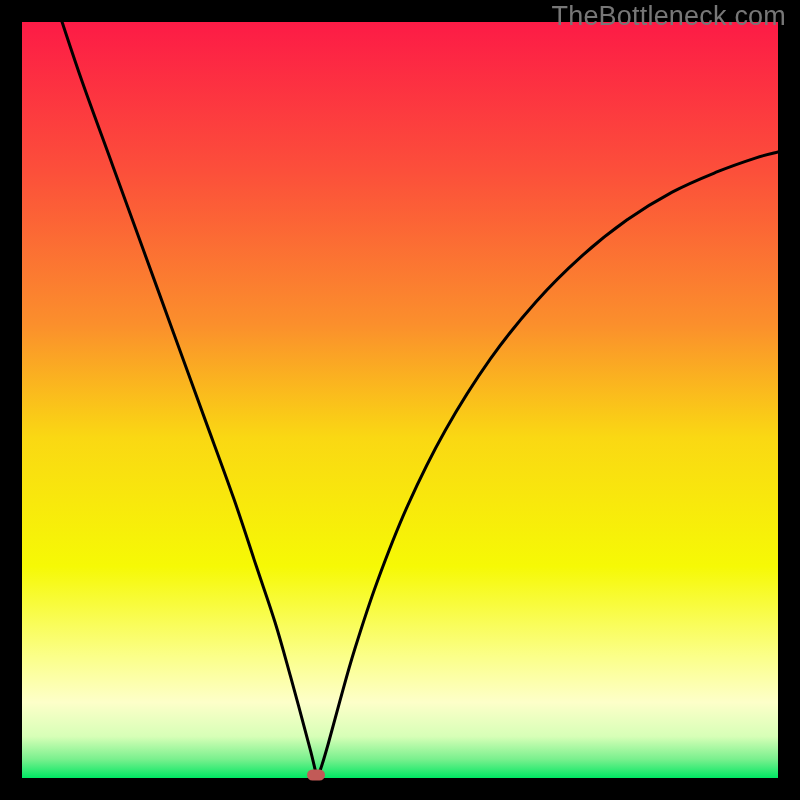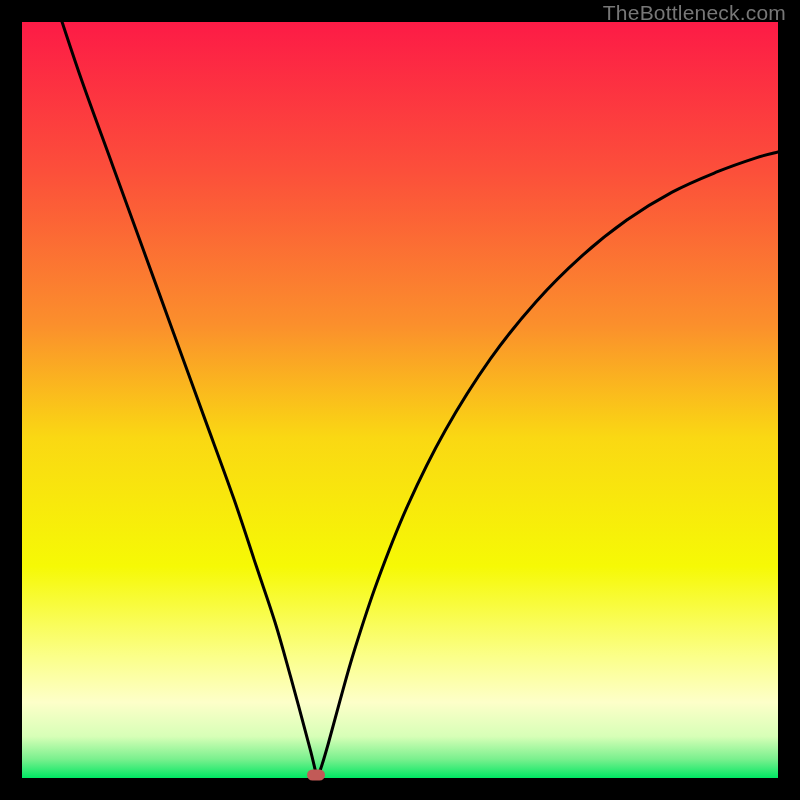--- a/index.html
+++ b/index.html
@@ -24,21 +24,21 @@
     left: 0;
     top: 0;
     width: 756px;
     height: 756px;
   }
   .watermark {
     position: absolute;
     top: 1px;
     right: 14px;
     color: #777777;
-    font-size: 21px;
+    font-size: 27px;
     font-weight: 500;
     letter-spacing: 0.2px;
     user-select: none;
   }
   .marker {
     position: absolute;
     width: 18px;
     height: 11px;
     background: #c25a57;
     border-radius: 6px;

